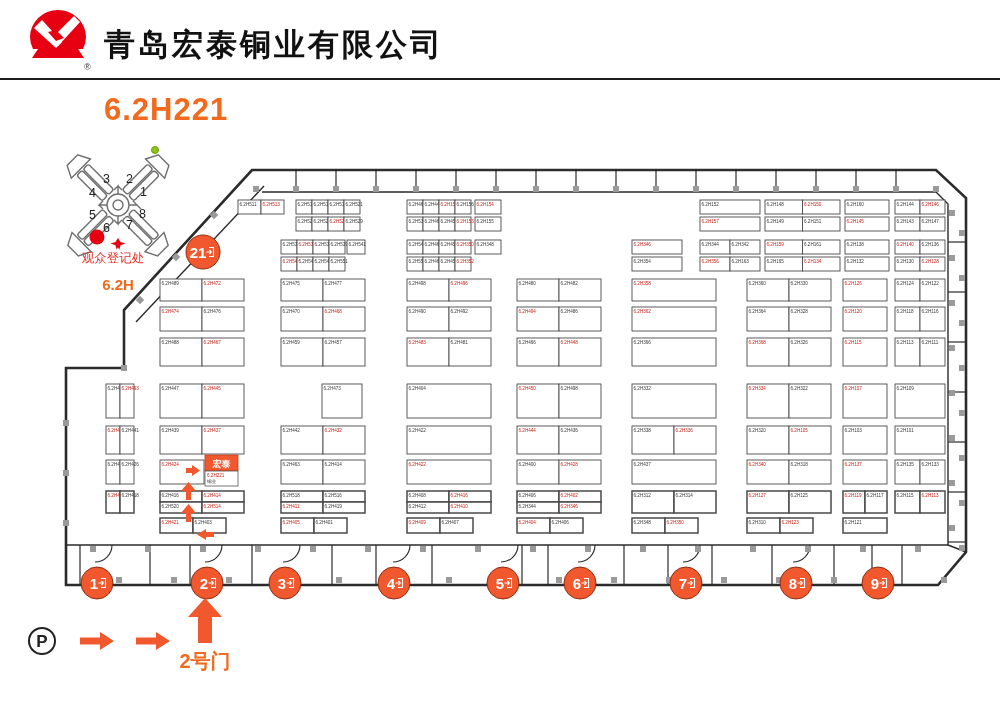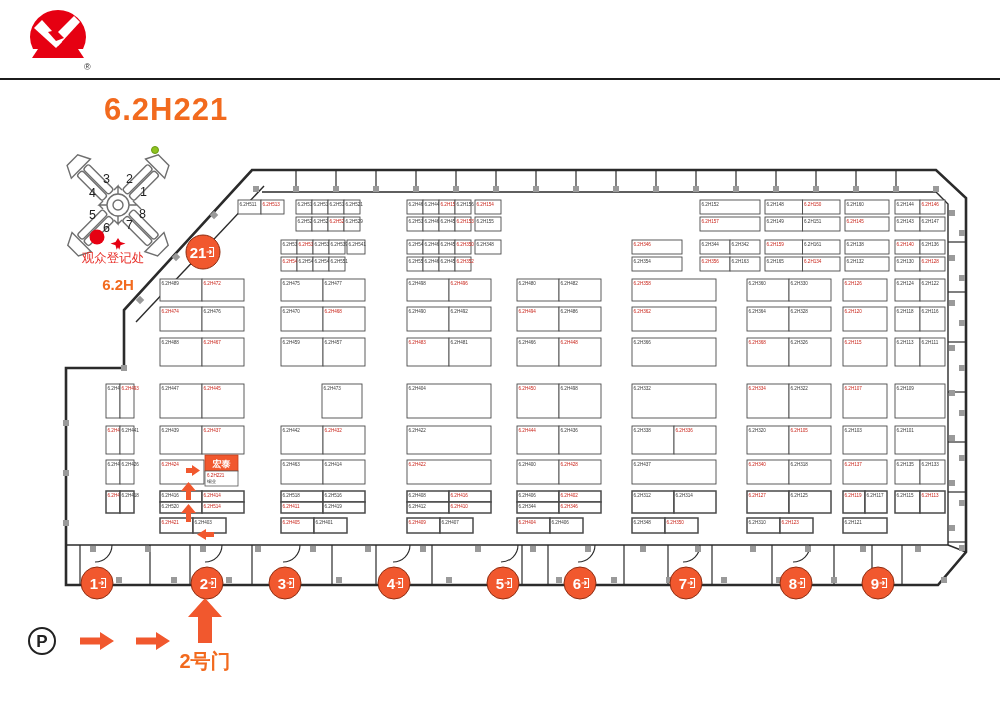--- a/index.html
+++ b/index.html
@@ -26,20 +26,21 @@
     <svg class="hdr-logo" width="82" height="68" viewBox="0 0 82 68">
       <g>
         <path d="M40,2 a28,27 0 0 1 28,27 a28,27 0 0 1 -3,12 l-50,0 a28,27 0 0 1 -3,-12 a28,27 0 0 1 28,-27 z" fill="#e60012"></path>
         <path d="M20,41 h40 l6,9 h-52 z" fill="#e60012"></path>
         <path d="M24,12 L44,34 L38,40 L16,20 Z" fill="#ffffff"></path>
         <path d="M56,8 L62,14 L40,38 L34,30 Z" fill="#ffffff"></path>
         <path d="M30,24 l8,-2 l8,8 l-8,3 z" fill="#e60012"></path>
         <text x="66" y="62" font-size="9" fill="#333">®</text>
       </g>
     </svg>
+    <div class="hdr-company">青岛宏泰铜业有限公司</div>
   </div>
 
   <div class="big-booth">6.2H221</div>
 
   <svg id="map" width="1000" height="701" viewBox="0 0 1000 701" style="position:absolute;left:0;top:0;">
 
     <g id="minimap" transform="translate(60,140)">
       <g stroke="#6f6f6f" stroke-width="1.4" fill="#ffffff">
         <g transform="rotate(45 58 65)">
           <rect x="72" y="57" width="36" height="7.4" rx="2.5"></rect>

